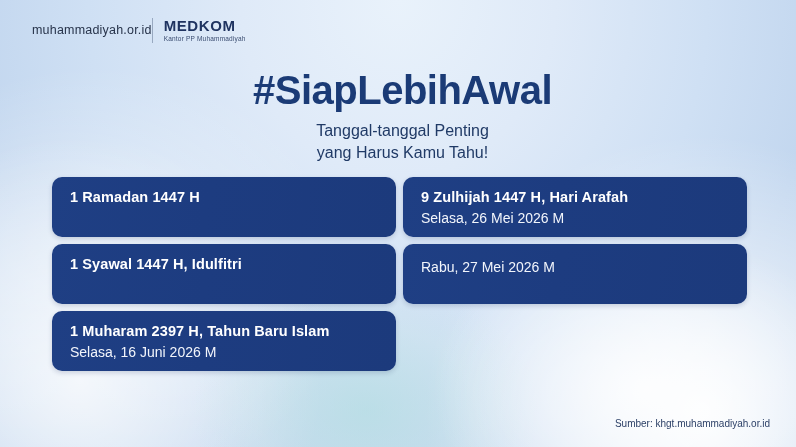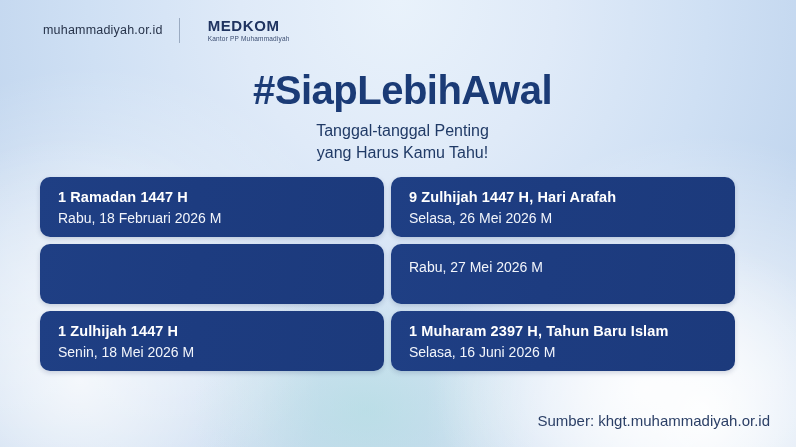--- a/index.html
+++ b/index.html
@@ -48,40 +48,39 @@
     bottom: -22%;
     width: 44%;
     height: 60%;
     background: radial-gradient(ellipse at 50% 50%, rgba(176,224,222,0.55) 0%, rgba(199,232,228,0.25) 45%, rgba(255,255,255,0.0) 70%);
     pointer-events: none;
   }
 
   
   .brandbar {
     position: absolute;
-    left: 43px;
+    left: 32px;
     top: 18px;
     display: flex;
     align-items: center;
-    gap: 16px;
     z-index: 4;
     justify-content: center;
   }
   .brand-url {
     font-size: 12.5px;
     color: #27334a;
     letter-spacing: 0.2px;
     white-space: nowrap;
   }
   .medkom {
     display: flex;
     flex-direction: column;
     line-height: 1.05;
     border-left: 1px solid rgba(40,60,95,0.35);
-    padding-left: 28px;
+    padding-left: 11px;
   }
   .medkom-name {
     font-size: 15px;
     font-weight: bold;
     color: #1f3360;
     letter-spacing: 0.6px;
   }
   .medkom-sub {
     font-size: 6.5px;
     color: #3a4c70;
@@ -113,21 +112,21 @@
   }
   .subtitle span {
     display: block;
     text-align: center;
   }
 
   
   .grid {
     position: absolute;
     top: 177px;
-    left: 40px;
+    left: 52px;
     width: 692px;
     display: grid;
     grid-template-columns: 344px 344px;
     grid-column-gap: 4px;
     grid-row-gap: 12px;
     z-index: 5;
     gap: 7px;
   }
   .card {
     background: linear-gradient(100deg, #1f3f84 0%, #1d3c80 45%, #1c3a7c 100%);
@@ -149,21 +148,21 @@
     line-height: 1.3;
     margin-top: 3px;
     color: #f2f5fb;
   }
 
   
   .source {
     position: absolute;
     right: 26px;
     bottom: 18px;
-    font-size: 15px;
+    font-size: 10px;
     color: #2b3f66;
     z-index: 4;
     margin-top: 8px;
   }
 </style>
 </head>
 <body>
 
 <div class="poster">
   <div class="teal-glow"></div>
@@ -180,34 +179,30 @@
     <div class="hashtag">#SiapLebihAwal</div>
     <div class="subtitle">
       <span>Tanggal-tanggal Penting</span>
       <span>yang Harus Kamu Tahu!</span>
     </div>
   </div>
 
   <div class="grid">
     <div class="card">
       <div class="card-title">1 Ramadan 1447 H</div>
-      <div class="card-date">Rabu, 18 Februari 2026 M</div>
     </div>
     <div class="card">
       <div class="card-title">9 Zulhijah 1447 H, Hari Arafah</div>
       <div class="card-date">Selasa, 26 Mei 2026 M</div>
     </div>
     <div class="card">
+      <div class="card-title">1 Syawal 1447 H, Idulfitri</div>
     </div>
     <div class="card">
       <div class="card-date">Rabu, 27 Mei 2026 M</div>
-    </div>
-    <div class="card">
-      <div class="card-title">1 Zulhijah 1447 H</div>
-      <div class="card-date">Senin, 18 Mei 2026 M</div>
     </div>
     <div class="card">
       <div class="card-title">1 Muharam 2397 H, Tahun Baru Islam</div>
       <div class="card-date">Selasa, 16 Juni 2026 M</div>
     </div>
   </div>
 
   <div class="source">Sumber: khgt.muhammadiyah.or.id</div>
 </div>
 

